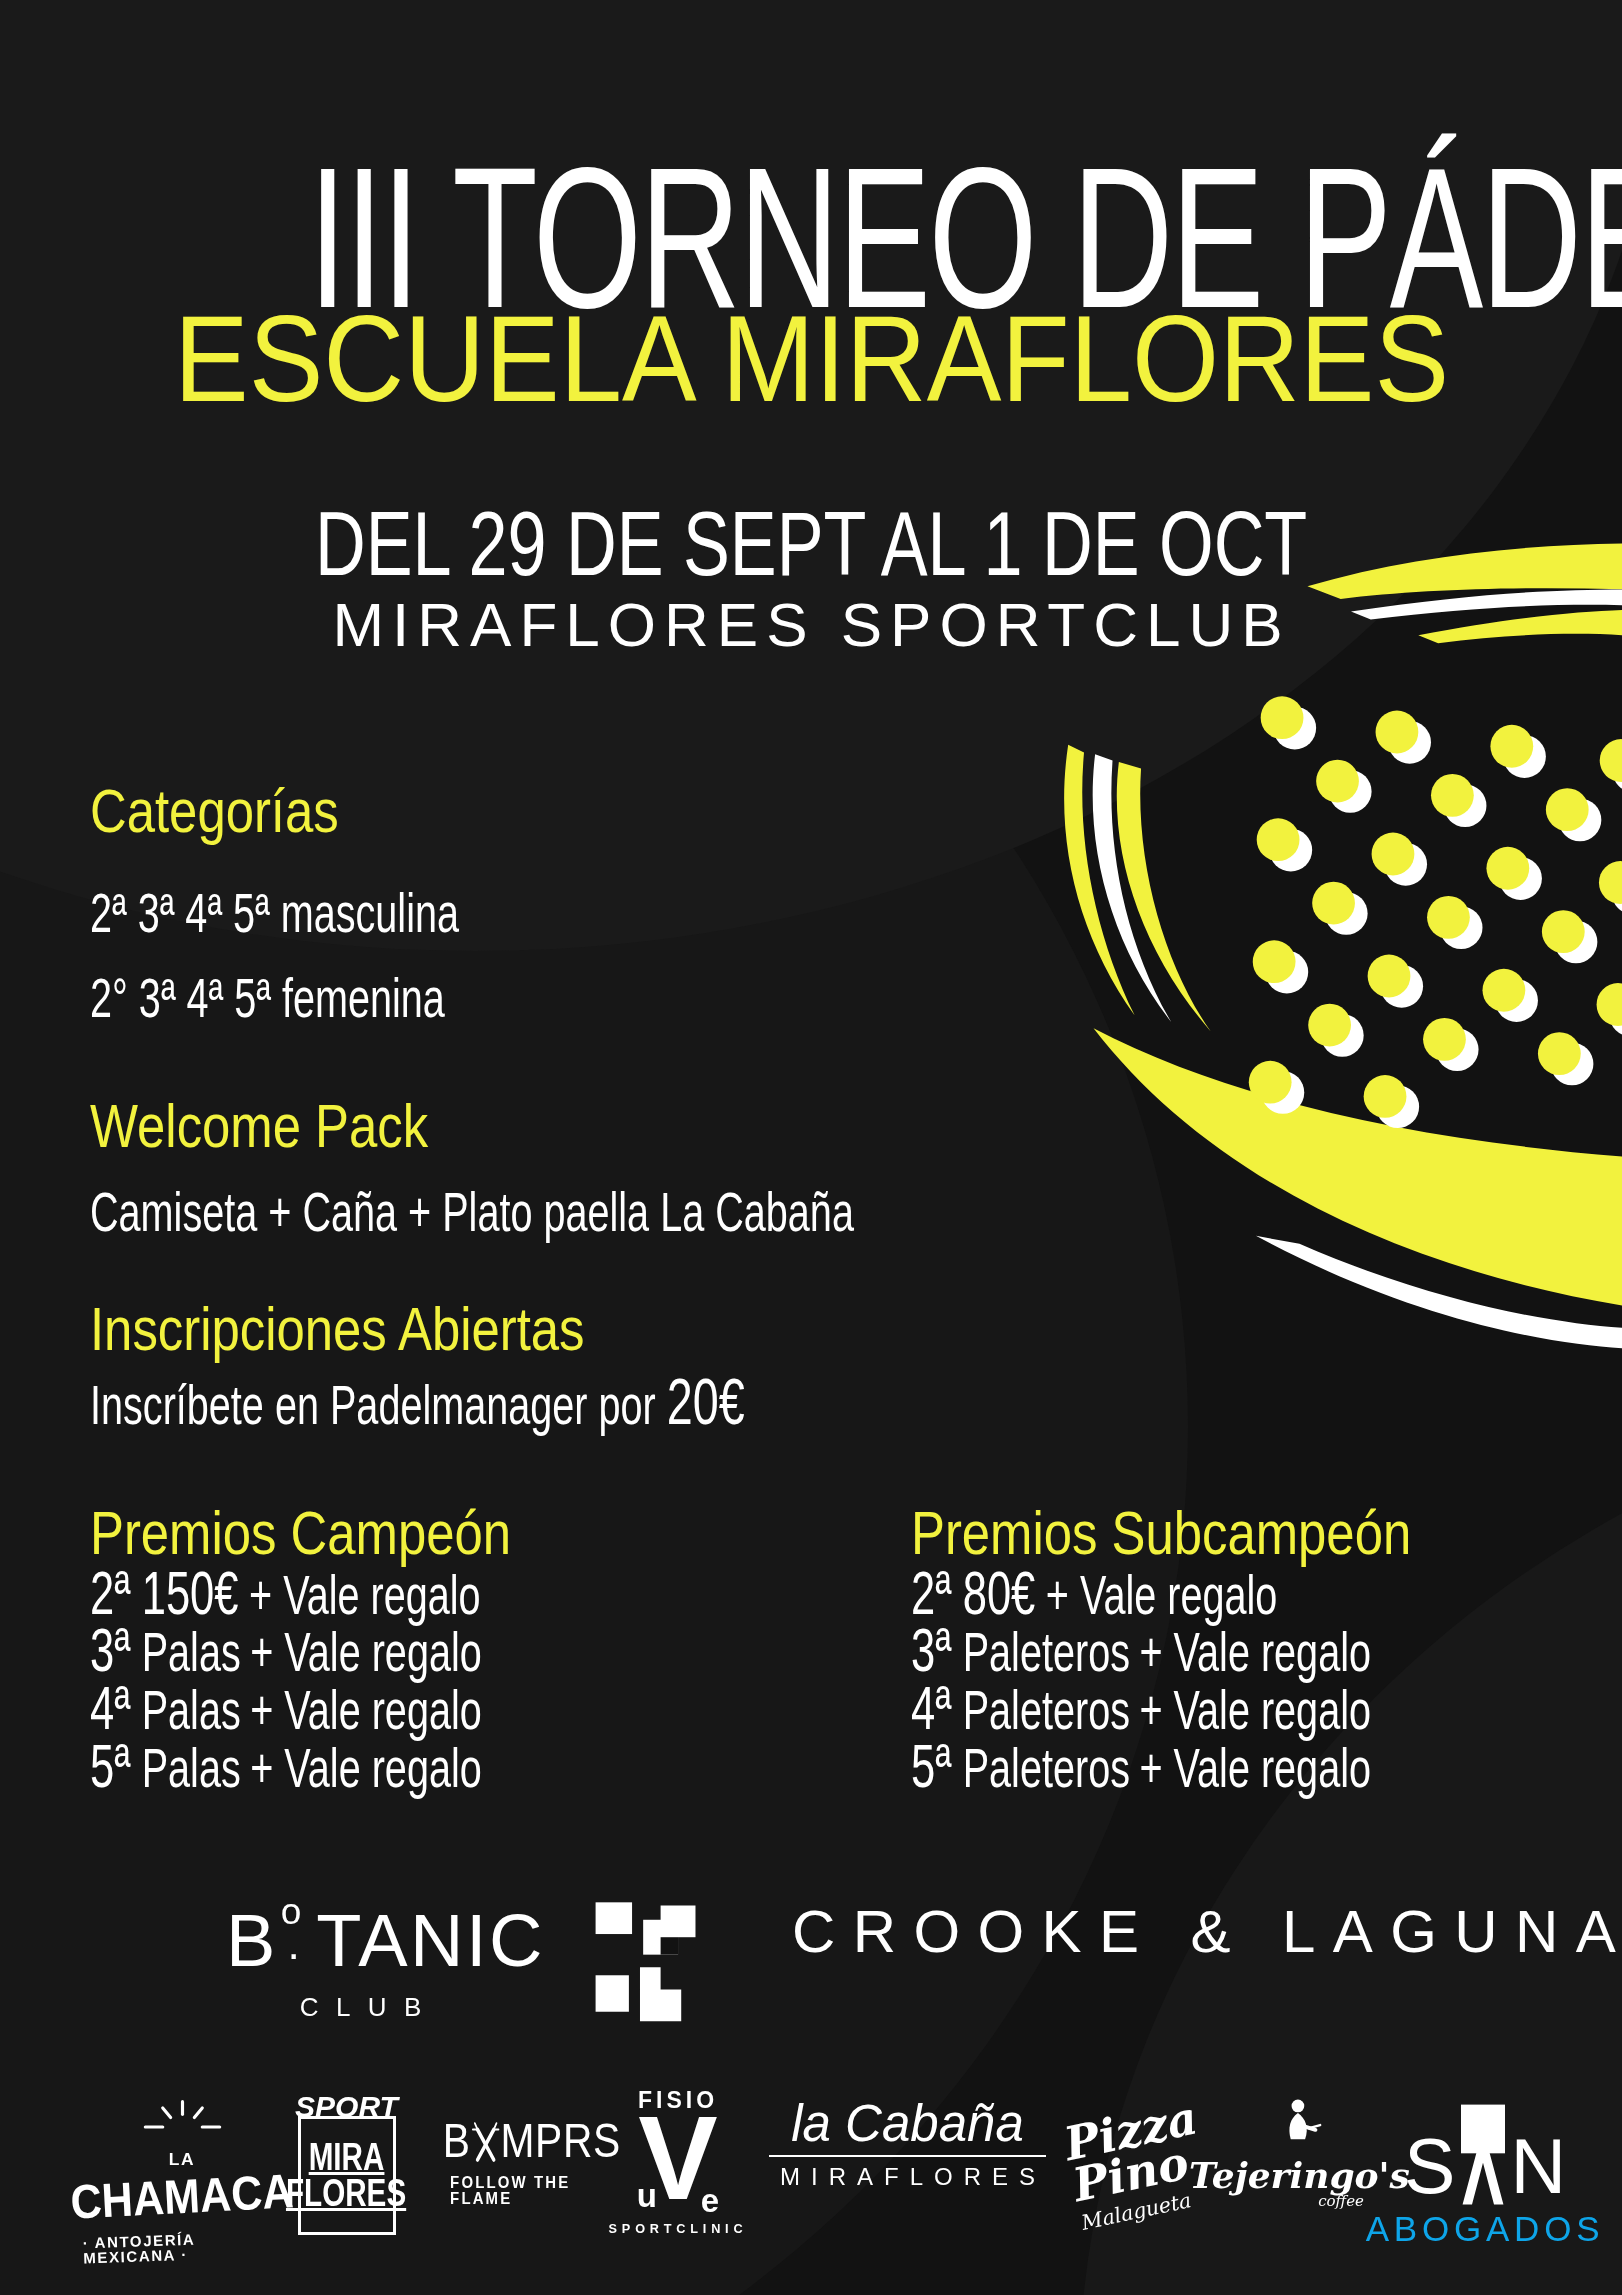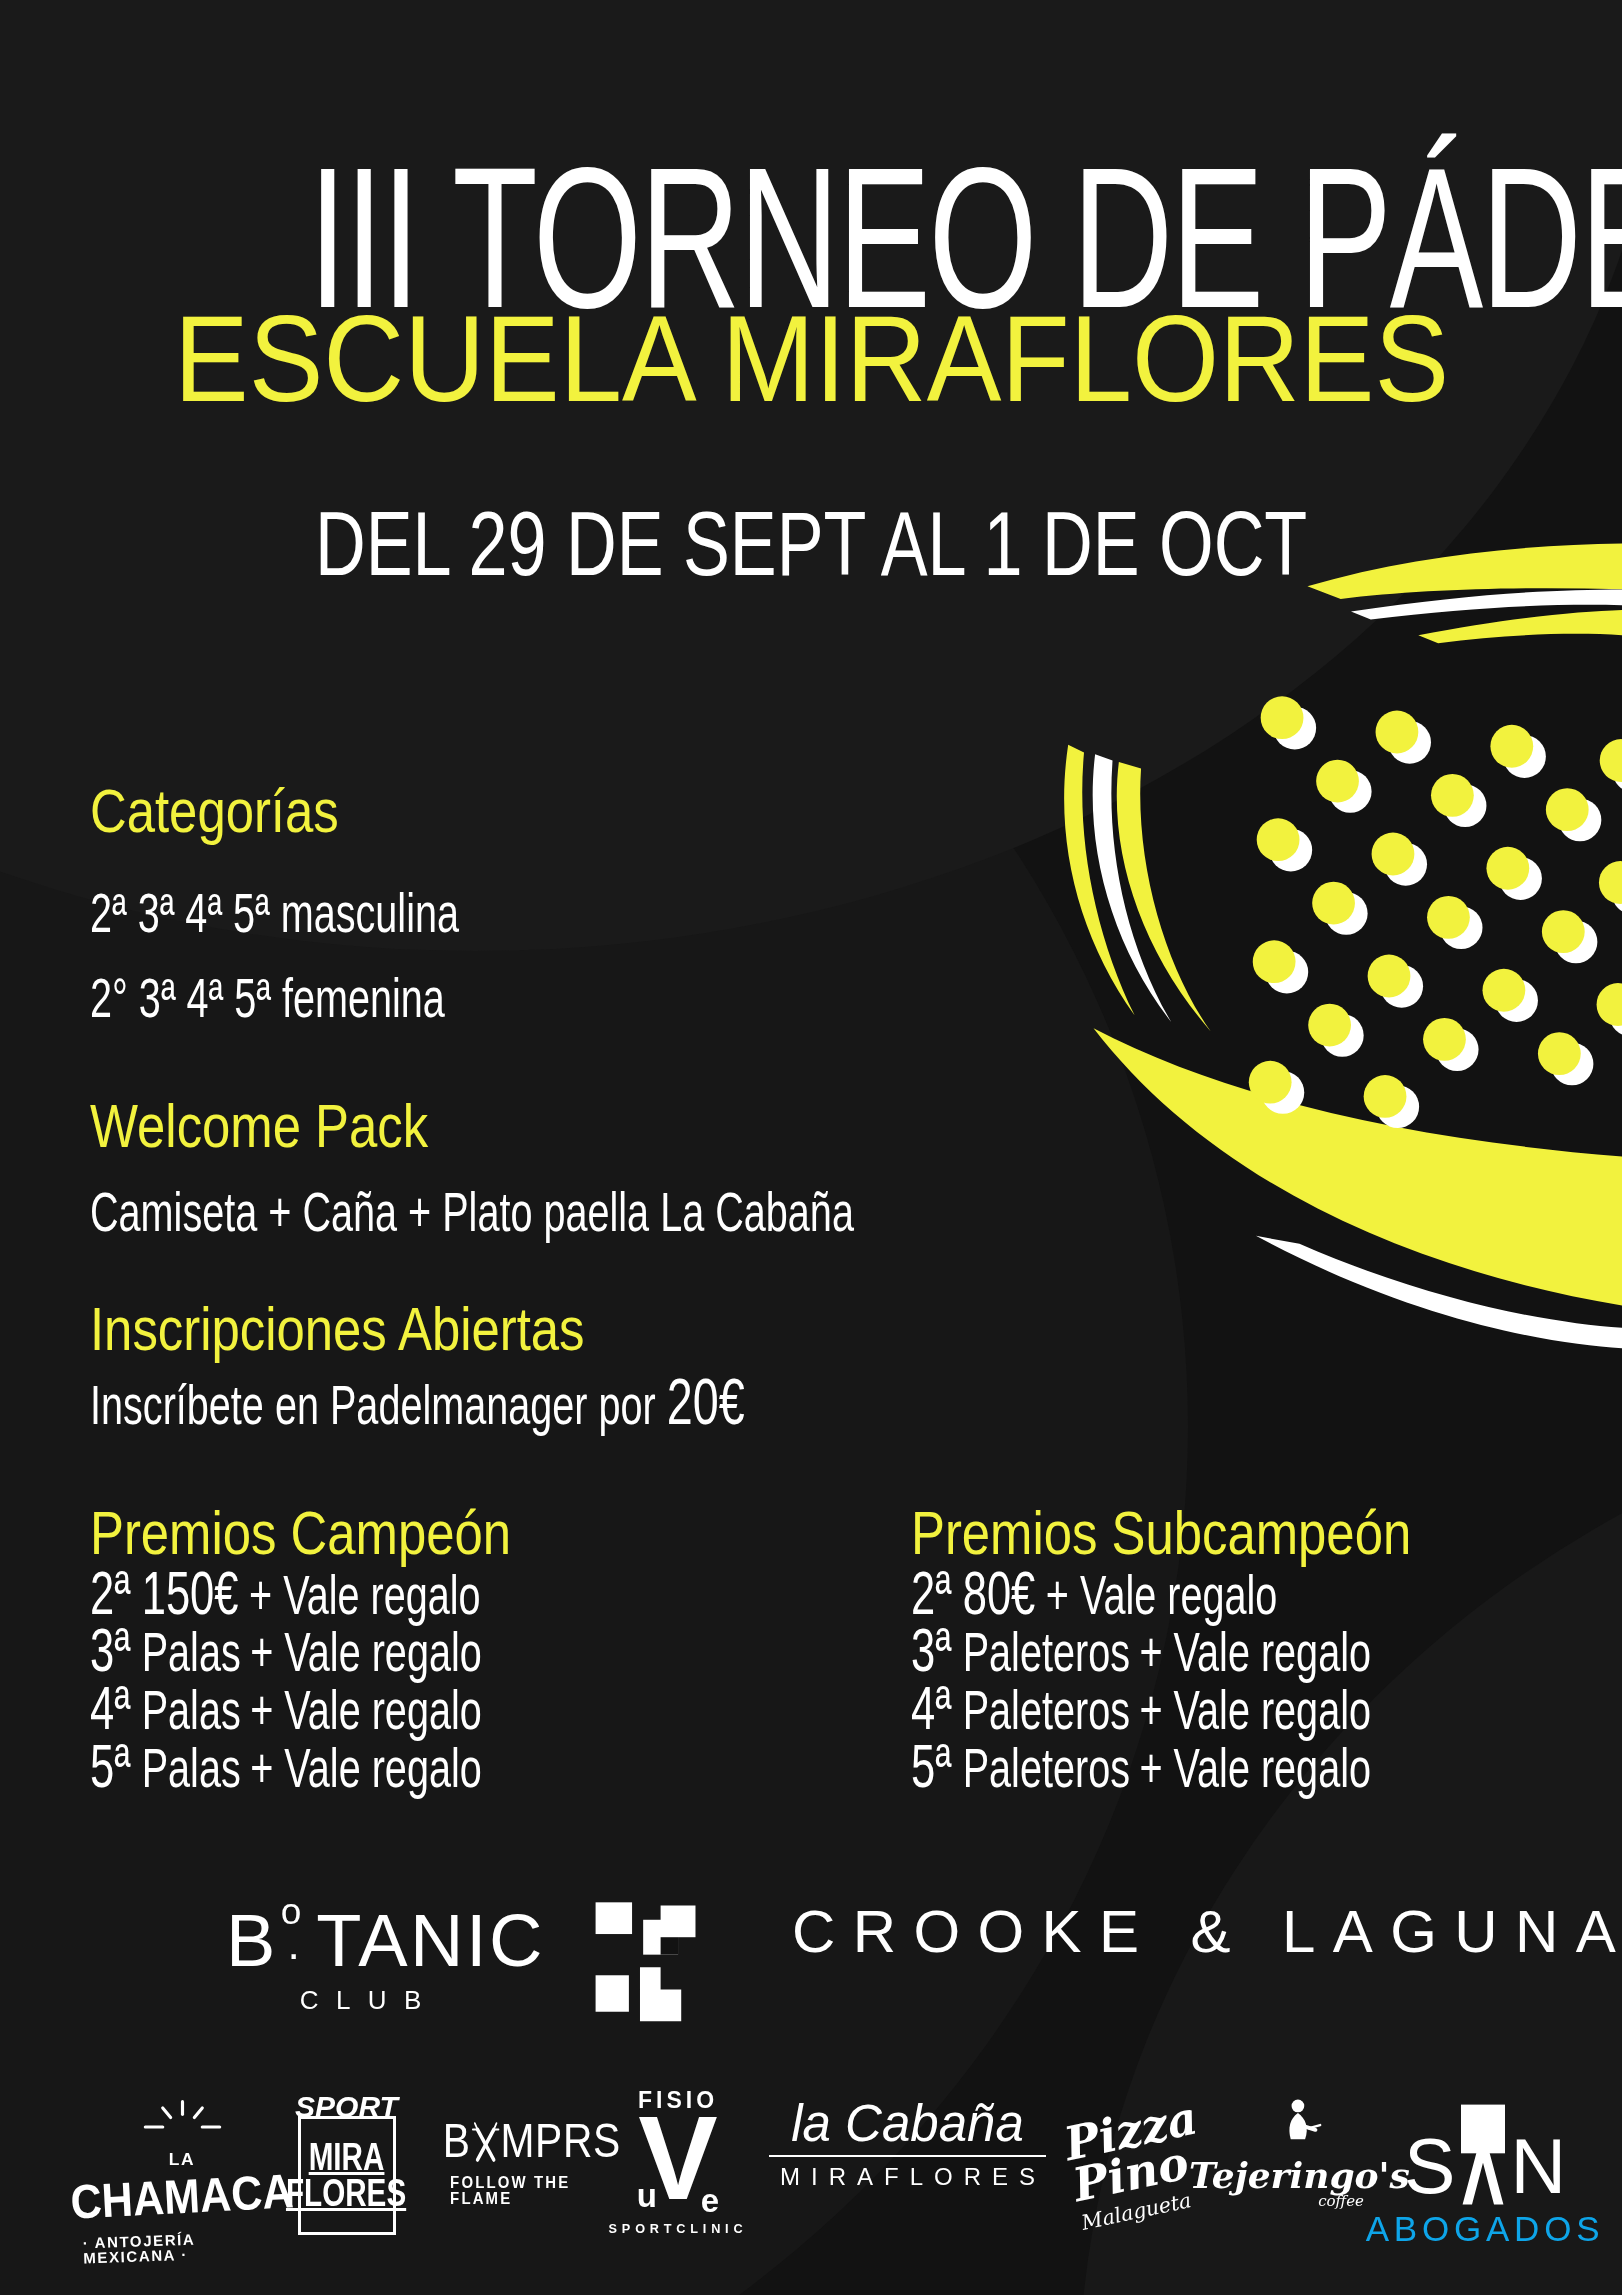--- a/index.html
+++ b/index.html
@@ -29,21 +29,21 @@
   .price-big{font-size:1.18em;}
   .p-tier{font-size:1.1em;margin-right:.26em;}
   .p-prize{margin-right:.24em;}
   .prize-row.first .p-prize{font-size:1.1em;}
   
   .botanic{left:226px;top:1892px;width:269px;text-align:center;}
   .botanic-name{font-size:74px;font-weight:300;letter-spacing:2.4px;}
   .bo-wrap{display:inline-block;position:relative;width:.52em;height:1em;vertical-align:baseline;}
   .bo-o{position:absolute;top:.04em;left:.08em;font-size:.5em;}
   .bo-dot{position:absolute;bottom:-.02em;left:.22em;font-size:.6em;}
-  .botanic-club{font-size:26px;letter-spacing:17.4px;margin-top:9px;padding-left:17.4px;}
+  .botanic-club{font-size:26px;letter-spacing:17.4px;margin-top:16px;padding-left:17.4px;}
   .crooke-name{left:792px;top:1902px;font-size:60px;font-weight:300;letter-spacing:17.4px;}
   .crooke-tag{left:796px;top:1976px;font-size:33px;letter-spacing:0.8px;}
   
   .logo{position:absolute;display:flex;flex-direction:column;align-items:center;line-height:1;}
   .chamaca{left:83px;top:2100px;width:198px;}
   .chamaca-la{font-size:17.4px;font-weight:bold;letter-spacing:1.6px;margin-top:16px;}
   .chamaca-name{font-size:48px;font-weight:bold;transform:rotate(-3deg) scale(.9,1);margin-top:4.8px;}
   .chamaca-tag{font-size:15px;font-weight:bold;letter-spacing:1.6px;margin-top:11px;transform:rotate(-2deg);}
   .sportmira{left:294px;top:2092px;width:105px;}
   .sport-top{font-size:30px;font-weight:bold;font-style:italic;position:relative;z-index:2;background:transparent;}
@@ -155,20 +155,23 @@
 
   <div class="center-line" style="top:138px">
     <span class="ttl sqc">III TORNEO DE PÁDEL</span>
   </div>
   <div class="center-line" style="top:297px">
     <span class="sub sqc91">ESCUELA MIRAFLORES</span>
   </div>
   <div class="center-line" style="top:499px">
     <span class="dates sqc78">DEL 29 DE SEPT AL 1 DE OCT</span>
   </div>
+  <div class="center-line" style="top:594px">
+    <span class="venue">MIRAFLORES SPORTCLUB</span>
+  </div>
 
   <div class="abs sec-h hsq" style="top:780px;left:90px">Categorías</div>
   <div class="abs body-l bsq" style="top:886px;left:90px">2ª 3ª 4ª 5ª masculina</div>
   <div class="abs body-l bsq" style="top:971px;left:90px">2° 3ª 4ª 5ª femenina</div>
 
   <div class="abs sec-h hsq" style="top:1095px;left:90px">Welcome Pack</div>
   <div class="abs body-l bsq" style="top:1185px;left:90px">Camiseta + Caña + Plato paella La Cabaña</div>
 
   <div class="abs sec-h hsq" style="top:1298px;left:90px">Inscripciones Abiertas</div>
   <div class="abs body-l bsq" style="top:1370px;left:90px">

